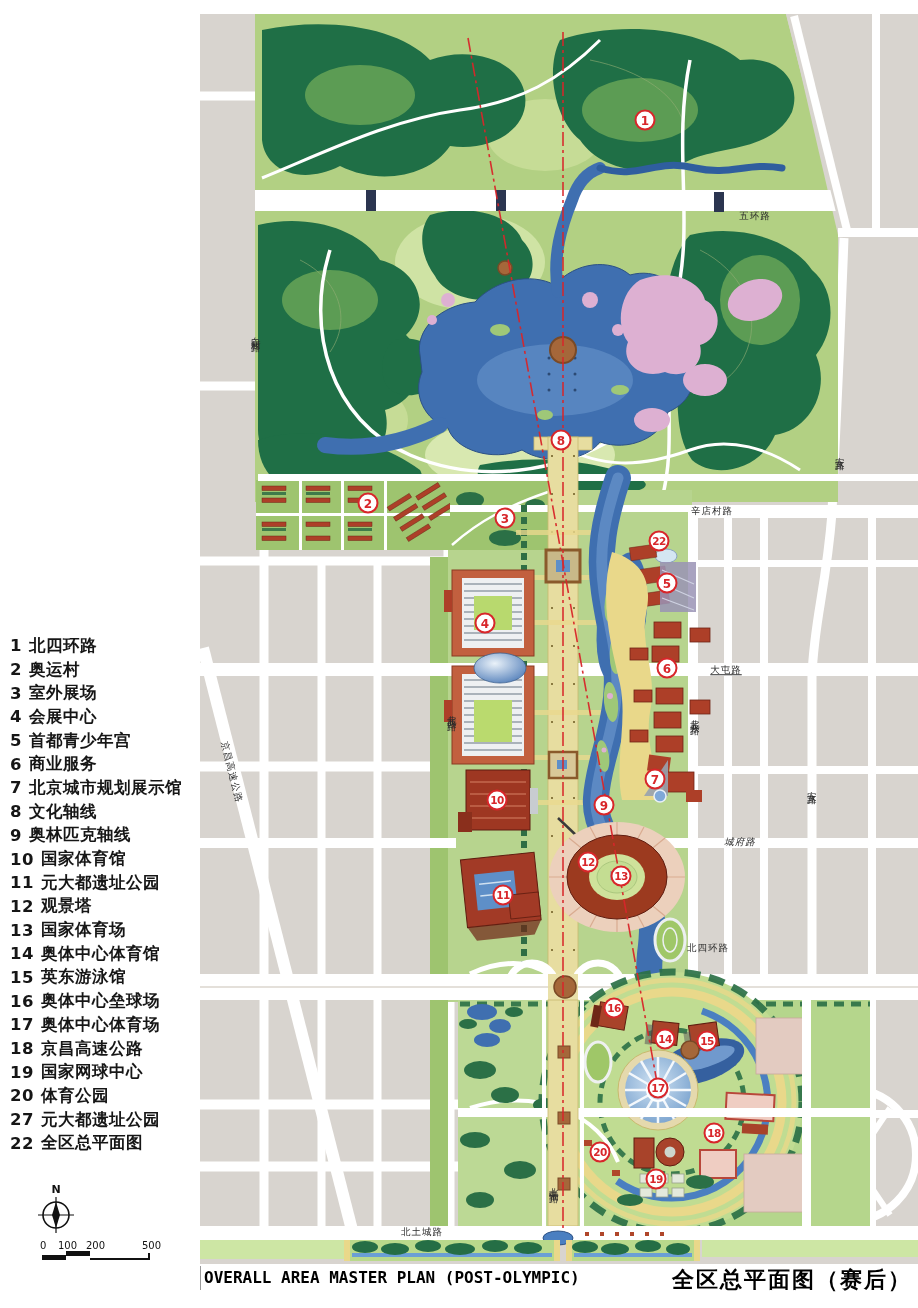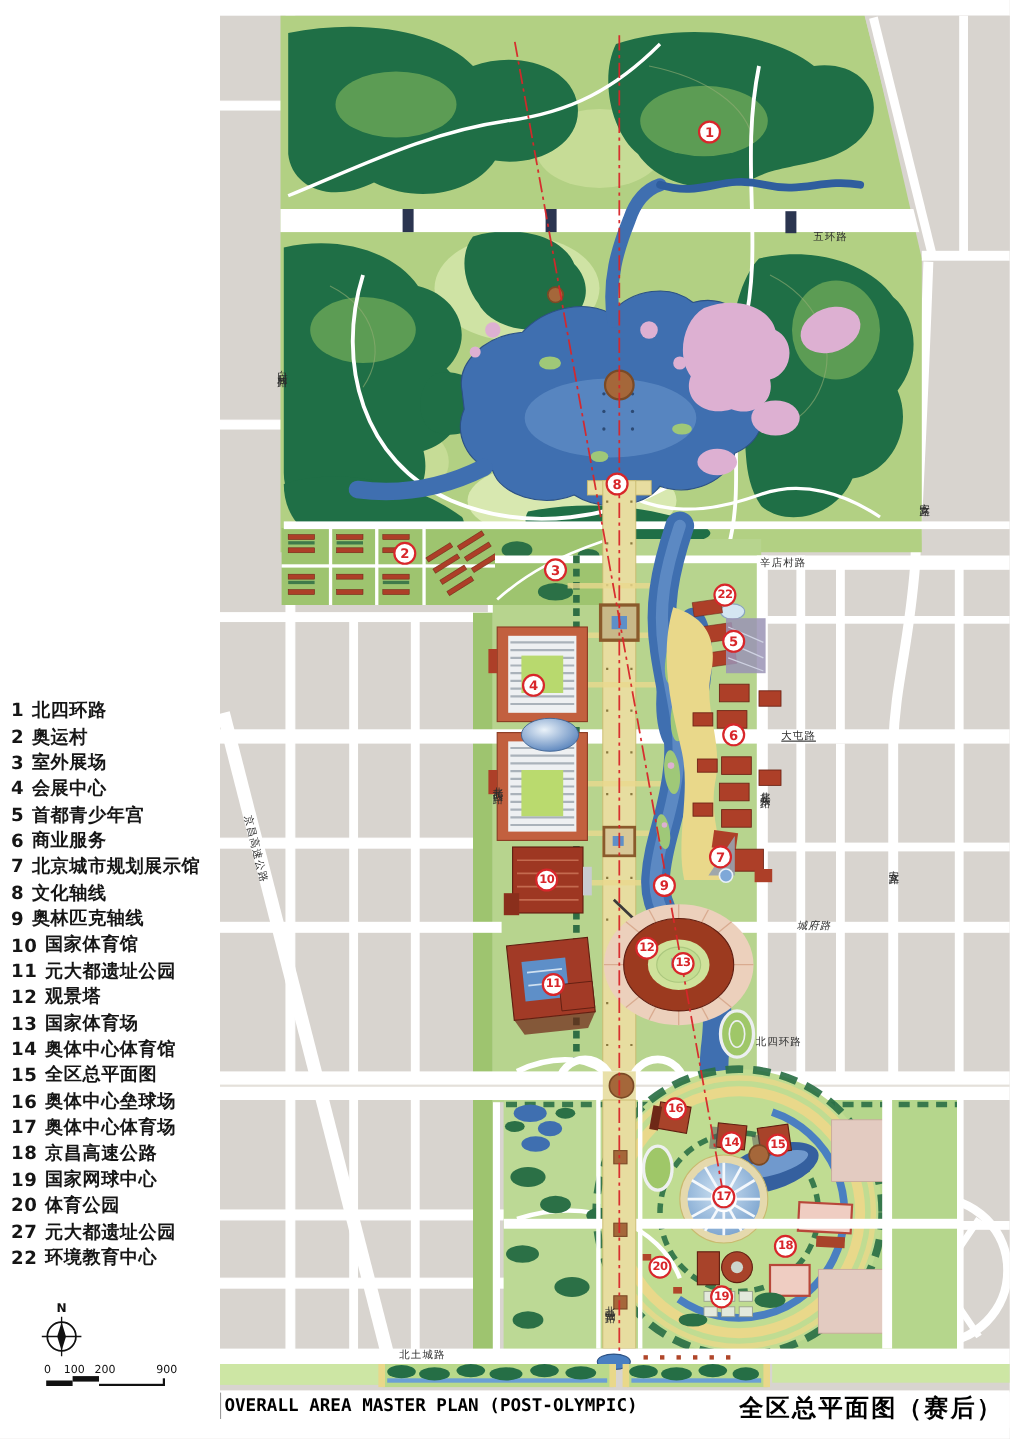--- a/index.html
+++ b/index.html
@@ -581,21 +581,21 @@
   <span class="rlabel v" style="left: 812px; top: 786px;">安立路</span>
 
   <span class="rlabel" style="left: 740px; top: 842px; font-style: italic;">城府路</span>
 
   <span class="rlabel" style="left: 708px; top: 948px;">北四环路</span>
 
   <span class="rlabel v" style="left: 554px; top: 1184px;">北中轴路</span>
 
   <span class="rlabel d" style="left: 232px; top: 772px;">京昌高速公路</span>
 
-  <span class="rlabel" style="left: 384px; top: 1232px;">北土城路</span>
+  <span class="rlabel" style="left: 422px; top: 1232px;">北土城路</span>
 </div>
 
 <div id="legend">
   <div class="legend-row">
     <span class="legend-num">1</span>
     <span class="legend-label">北四环路</span>
   </div>
 
   <div class="legend-row">
     <span class="legend-num">2</span>
@@ -657,21 +657,21 @@
     <span class="legend-label">国家体育场</span>
   </div>
 
   <div class="legend-row">
     <span class="legend-num">14</span>
     <span class="legend-label">奥体中心体育馆</span>
   </div>
 
   <div class="legend-row">
     <span class="legend-num">15</span>
-    <span class="legend-label">全区总平面图</span>
+    <span class="legend-label">英东游泳馆</span>
   </div>
 
   <div class="legend-row">
     <span class="legend-num">16</span>
     <span class="legend-label">奥体中心垒球场</span>
   </div>
 
   <div class="legend-row">
     <span class="legend-num">17</span>
     <span class="legend-label">奥体中心体育场</span>
@@ -692,39 +692,39 @@
     <span class="legend-label">体育公园</span>
   </div>
 
   <div class="legend-row">
     <span class="legend-num">27</span>
     <span class="legend-label">元大都遗址公园</span>
   </div>
 
   <div class="legend-row">
     <span class="legend-num">22</span>
-    <span class="legend-label">环境教育中心</span>
+    <span class="legend-label">全区总平面图</span>
   </div>
 </div>
 
 <div id="compass">
   <span class="n">N</span>
   <svg width="44" height="40" viewBox="0 0 44 40">
     <line x1="22" y1="2" x2="22" y2="38" stroke="#111" stroke-width="1.2"></line>
     <line x1="4" y1="20" x2="40" y2="20" stroke="#111" stroke-width="1.2"></line>
     <circle cx="22" cy="20" r="13" fill="none" stroke="#111" stroke-width="1.6"></circle>
     <polygon points="22,7 26,20 22,33 18,20" fill="#111"></polygon>
   </svg>
 </div>
 
 <div id="scalebar">
   <span style="left:4px">0</span>
   <span style="left:22px">100</span>
   <span style="left:50px">200</span>
-  <span style="left:106px">900</span>
+  <span style="left:106px">500</span>
   <div class="sb-seg" style="left:6px;top:15px;width:24px;height:5px"></div>
   <div class="sb-seg" style="left:30px;top:11px;width:24px;height:5px"></div>
   <div class="sb-seg" style="left:54px;top:18px;width:60px;height:2px"></div>
   <div class="sb-seg" style="left:112px;top:13px;width:2px;height:7px"></div>
 </div>
 
 <div id="titlebar">
   <div id="title-divider"></div>
   <div id="title-en">OVERALL AREA MASTER PLAN (POST-OLYMPIC)</div>
   <div id="title-zh">全区总平面图（赛后）</div>

